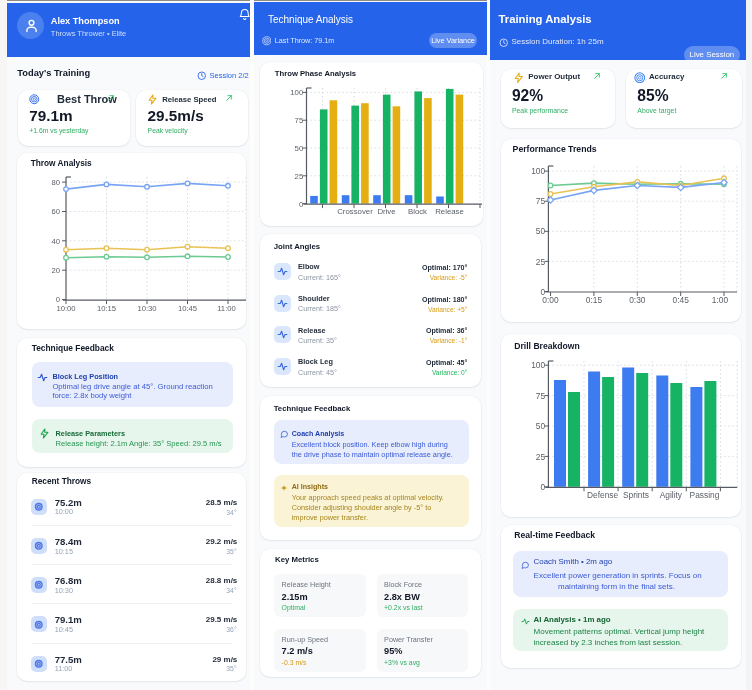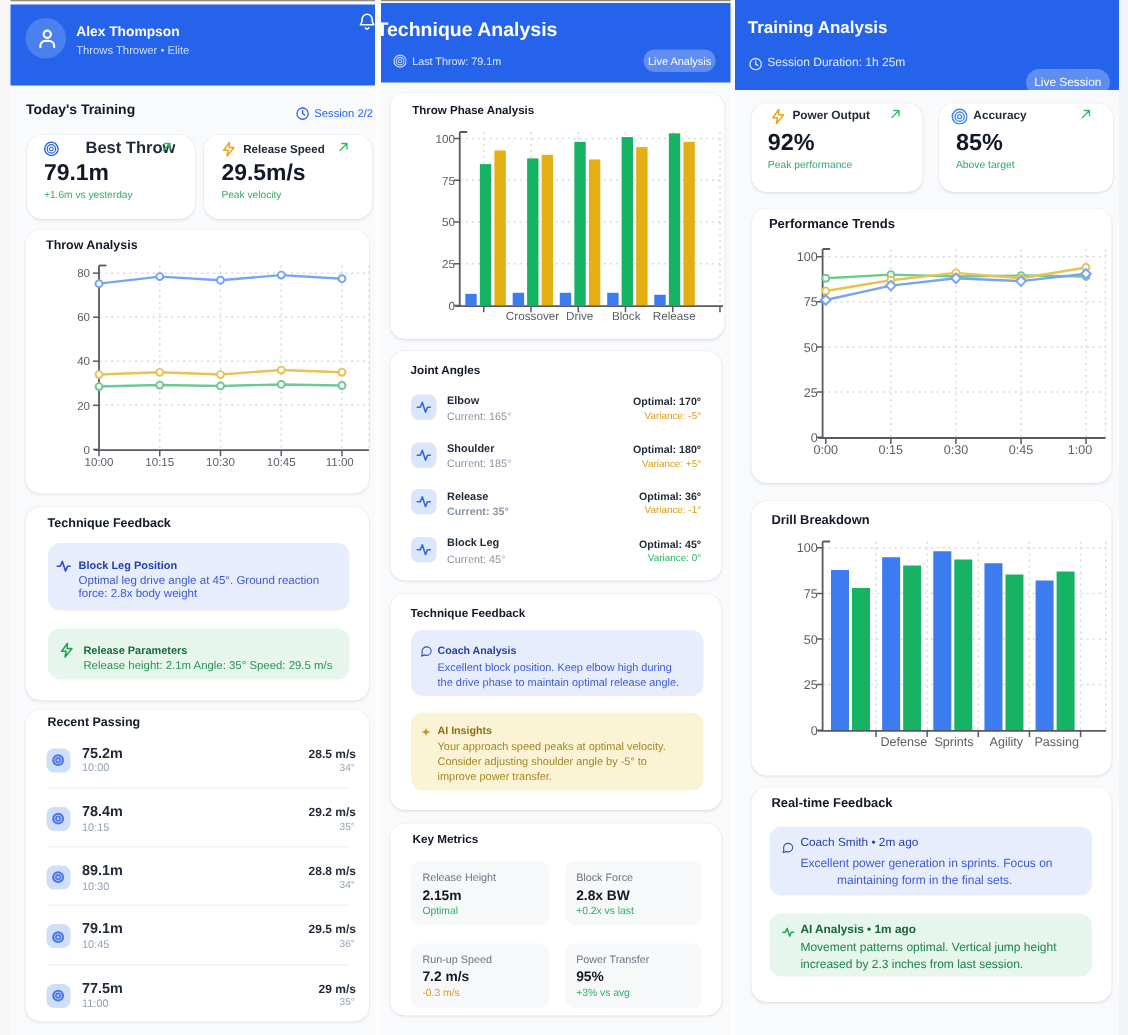--- a/index.html
+++ b/index.html
@@ -117,21 +117,21 @@
 <div style="position:absolute;font-size:7.3px;color:#1e3fae;line-height:9.3px;white-space:nowrap;font-weight:700;left:52.4px;top:371.8px;">Block Leg Position</div>
 <div style="position:absolute;font-size:7.7px;color:#3b5bd6;line-height:9.7px;white-space:nowrap;left:52.4px;top:381.6px;">Optimal leg drive angle at 45°. Ground reaction</div>
 <div style="position:absolute;font-size:7.7px;color:#3b5bd6;line-height:9.7px;white-space:nowrap;left:52.4px;top:391.2px;">force: 2.8x body weight</div>
 <div class="box" style="left:31.7px;top:419px;width:201.7px;height:34px;background:#e7f6ec"></div>
 <svg style="position:absolute;left:39px;top:427.5px" width="11" height="11" viewBox="0 0 24 24">
     <path d="M13 2 L4.5 13.5 H11 L9.5 22 L19.5 9.5 H12.5 Z" fill="none" stroke="#16a34a" stroke-width="2.2" stroke-linejoin="round"></path>
   </svg>
 <div style="position:absolute;font-size:7.3px;color:#176b38;line-height:9.3px;white-space:nowrap;font-weight:700;left:55.6px;top:428.6px;">Release Parameters</div>
 <div style="position:absolute;font-size:7.6px;color:#259552;line-height:9.6px;white-space:nowrap;left:55.6px;top:438.8px;">Release height: 2.1m Angle: 35° Speed: 29.5 m/s</div>
 <div class="card" style="left:17px;top:472.5px;width:228.5px;height:208.8px"></div>
-<div style="position:absolute;font-size:8.3px;color:#111827;line-height:10.3px;white-space:nowrap;font-weight:700;left:31.7px;top:475.7px;">Recent Passing</div>
+<div style="position:absolute;font-size:8.3px;color:#111827;line-height:10.3px;white-space:nowrap;font-weight:700;left:31.7px;top:475.7px;">Recent Throws</div>
 <div style="position:absolute;left:30.5px;top:498.7px;width:16px;height:16px;border-radius:5px;background:#cfdffa"></div>
 <svg style="position:absolute;left:33.8px;top:502.0px" width="9.5" height="9.5" viewBox="0 0 24 24">
     <circle cx="12" cy="12" r="10" fill="#4c74e6"></circle>
     <circle cx="12" cy="12" r="6" fill="none" stroke="#b8cbf7" stroke-width="1.6"></circle>
     <circle cx="12" cy="12" r="2.2" fill="#b8cbf7"></circle>
   </svg>
 <div style="position:absolute;font-size:9.6px;color:#1f2937;line-height:11.6px;white-space:nowrap;font-weight:700;left:54.7px;top:496.8px;">75.2m</div>
 <div style="position:absolute;font-size:7.3px;color:#94a3b8;line-height:9.3px;white-space:nowrap;left:54.7px;top:507.3px;">10:00</div>
 <div style="position:absolute;font-size:8.0px;color:#1f2937;line-height:10.0px;white-space:nowrap;font-weight:700;right:514.7px;top:497.8px;">28.5 m/s</div>
 <div style="position:absolute;font-size:6.8px;color:#94a3b8;line-height:8.8px;white-space:nowrap;right:515.4px;top:508.5px;">34°</div>
@@ -146,21 +146,21 @@
 <div style="position:absolute;font-size:7.3px;color:#94a3b8;line-height:9.3px;white-space:nowrap;left:54.7px;top:546.5px;">10:15</div>
 <div style="position:absolute;font-size:8.0px;color:#1f2937;line-height:10.0px;white-space:nowrap;font-weight:700;right:514.7px;top:537.0px;">29.2 m/s</div>
 <div style="position:absolute;font-size:6.8px;color:#94a3b8;line-height:8.8px;white-space:nowrap;right:515.4px;top:547.7px;">35°</div>
 <div style="position:absolute;left:31.7px;top:564.2px;width:200px;height:1px;background:#eef1f5"></div>
 <div style="position:absolute;left:30.5px;top:577.1px;width:16px;height:16px;border-radius:5px;background:#cfdffa"></div>
 <svg style="position:absolute;left:33.8px;top:580.4px" width="9.5" height="9.5" viewBox="0 0 24 24">
     <circle cx="12" cy="12" r="10" fill="#4c74e6"></circle>
     <circle cx="12" cy="12" r="6" fill="none" stroke="#b8cbf7" stroke-width="1.6"></circle>
     <circle cx="12" cy="12" r="2.2" fill="#b8cbf7"></circle>
   </svg>
-<div style="position:absolute;font-size:9.6px;color:#1f2937;line-height:11.6px;white-space:nowrap;font-weight:700;left:54.7px;top:575.1999999999999px;">89.1m</div>
+<div style="position:absolute;font-size:9.6px;color:#1f2937;line-height:11.6px;white-space:nowrap;font-weight:700;left:54.7px;top:575.1999999999999px;">76.8m</div>
 <div style="position:absolute;font-size:7.3px;color:#94a3b8;line-height:9.3px;white-space:nowrap;left:54.7px;top:585.6999999999999px;">10:30</div>
 <div style="position:absolute;font-size:8.0px;color:#1f2937;line-height:10.0px;white-space:nowrap;font-weight:700;right:514.7px;top:576.1999999999999px;">28.8 m/s</div>
 <div style="position:absolute;font-size:6.8px;color:#94a3b8;line-height:8.8px;white-space:nowrap;right:515.4px;top:586.9px;">34°</div>
 <div style="position:absolute;left:31.7px;top:603.4px;width:200px;height:1px;background:#eef1f5"></div>
 <div style="position:absolute;left:30.5px;top:616.3px;width:16px;height:16px;border-radius:5px;background:#cfdffa"></div>
 <svg style="position:absolute;left:33.8px;top:619.6px" width="9.5" height="9.5" viewBox="0 0 24 24">
     <circle cx="12" cy="12" r="10" fill="#4c74e6"></circle>
     <circle cx="12" cy="12" r="6" fill="none" stroke="#b8cbf7" stroke-width="1.6"></circle>
     <circle cx="12" cy="12" r="2.2" fill="#b8cbf7"></circle>
   </svg>
@@ -174,28 +174,28 @@
     <circle cx="12" cy="12" r="10" fill="#4c74e6"></circle>
     <circle cx="12" cy="12" r="6" fill="none" stroke="#b8cbf7" stroke-width="1.6"></circle>
     <circle cx="12" cy="12" r="2.2" fill="#b8cbf7"></circle>
   </svg>
 <div style="position:absolute;font-size:9.6px;color:#1f2937;line-height:11.6px;white-space:nowrap;font-weight:700;left:54.7px;top:653.5999999999999px;">77.5m</div>
 <div style="position:absolute;font-size:7.3px;color:#94a3b8;line-height:9.3px;white-space:nowrap;left:54.7px;top:664.0999999999999px;">11:00</div>
 <div style="position:absolute;font-size:8.0px;color:#1f2937;line-height:10.0px;white-space:nowrap;font-weight:700;right:514.7px;top:654.5999999999999px;">29 m/s</div>
 <div style="position:absolute;font-size:6.8px;color:#94a3b8;line-height:8.8px;white-space:nowrap;right:515.4px;top:665.3px;">35°</div>
 <div class="panel" style="left:253.5px;top:1.2px;width:233.5px;height:688.8px"></div>
 <div class="hdr" style="left:253.5px;top:2px;width:233.5px;height:52.5px"></div>
-<div style="position:absolute;font-size:13px;color:#fff;line-height:12.0px;white-space:nowrap;font-weight:700;left:251px;top:14.3px;">Technique Analysis</div>
+<div style="position:absolute;font-size:10.0px;color:#fff;line-height:12.0px;white-space:nowrap;font-weight:400;left:268px;top:14.3px;">Technique Analysis</div>
 <svg style="position:absolute;left:261.5px;top:36px" width="9.5" height="9.5" viewBox="0 0 24 24">
     <circle cx="12" cy="12" r="10.2" fill="none" stroke="#c9d8f9" stroke-width="2.1"></circle>
     <circle cx="12" cy="12" r="6.4" fill="none" stroke="#c9d8f9" stroke-width="1.9"></circle>
     <circle cx="12" cy="12" r="2.8" fill="none" stroke="#c9d8f9" stroke-width="1.7"></circle>
   </svg>
 <div style="position:absolute;font-size:7.2px;color:#e0e9fc;line-height:9.2px;white-space:nowrap;left:274.8px;top:36.3px;">Last Throw: 79.1m</div>
-<div class="pill" style="left:428.7px;top:32.6px;width:48.7px;height:15.8px;font-size:7.3px;line-height:15.8px;white-space:nowrap">Live Analysis</div>
+<div class="pill" style="left:428.7px;top:32.6px;width:48.7px;height:15.8px;font-size:7.3px;line-height:15.8px;white-space:nowrap">Live Variance</div>
 <div class="card" style="left:260px;top:62.3px;width:222.5px;height:163.6px"></div>
 <div style="position:absolute;font-size:7.7px;color:#111827;line-height:9.7px;white-space:nowrap;font-weight:700;left:274.8px;top:68.5px;">Throw Phase Analysis</div>
 <svg style="position:absolute;left:285px;top:84px" width="200" height="136" viewBox="285 84 200 136">
     <line x1="306.5" y1="175.8" x2="482.0" y2="175.8" stroke="#d9dce1" stroke-width="1" stroke-dasharray="1.5 2.5"></line>
     <line x1="306.5" y1="148.0" x2="482.0" y2="148.0" stroke="#d9dce1" stroke-width="1" stroke-dasharray="1.5 2.5"></line>
     <line x1="306.5" y1="120.2" x2="482.0" y2="120.2" stroke="#d9dce1" stroke-width="1" stroke-dasharray="1.5 2.5"></line>
     <line x1="306.5" y1="92.4" x2="482.0" y2="92.4" stroke="#d9dce1" stroke-width="1" stroke-dasharray="1.5 2.5"></line>
     <line x1="322.5" y1="88.0" x2="322.5" y2="203.6" stroke="#d9dce1" stroke-width="1" stroke-dasharray="1.5 2.5"></line>
     <line x1="354.0" y1="88.0" x2="354.0" y2="203.6" stroke="#d9dce1" stroke-width="1" stroke-dasharray="1.5 2.5"></line>
     <line x1="385.5" y1="88.0" x2="385.5" y2="203.6" stroke="#d9dce1" stroke-width="1" stroke-dasharray="1.5 2.5"></line>
@@ -257,21 +257,21 @@
   </svg>
 <div style="position:absolute;font-size:7.3px;color:#1f2937;line-height:9.3px;white-space:nowrap;font-weight:700;left:298px;top:293.8px;">Shoulder</div>
 <div style="position:absolute;font-size:7.2px;color:#8b95a3;line-height:9.2px;white-space:nowrap;left:298px;top:304.3px;">Current: 185°</div>
 <div style="position:absolute;font-size:7.1px;color:#1f2937;line-height:9.1px;white-space:nowrap;font-weight:700;right:284.6px;top:295.59999999999997px;">Optimal: 180°</div>
 <div style="position:absolute;font-size:6.6px;color:#d99b13;line-height:8.6px;white-space:nowrap;right:284.6px;top:305.7px;">Variance: +5°</div>
 <div style="position:absolute;left:273.7px;top:326.4px;width:17px;height:17px;border-radius:5px;background:#d9e6fb"></div>
 <svg style="position:absolute;left:276.7px;top:329.4px" width="11" height="11" viewBox="0 0 24 24">
     <path d="M2.5 12 H7 L10 5 L14.5 19 L17.5 12 H21.5" fill="none" stroke="#3569e0" stroke-width="2.4" stroke-linecap="round" stroke-linejoin="round"></path>
   </svg>
 <div style="position:absolute;font-size:7.3px;color:#1f2937;line-height:9.3px;white-space:nowrap;font-weight:700;left:298px;top:325.5px;">Release</div>
-<div style="position:absolute;font-size:7.2px;color:#8b95a3;line-height:9.2px;white-space:nowrap;left:298px;top:336.0px;font-weight:bold;">Current: 35°</div>
+<div style="position:absolute;font-size:7.2px;color:#8b95a3;line-height:9.2px;white-space:nowrap;left:298px;top:336.0px;">Current: 35°</div>
 <div style="position:absolute;font-size:7.1px;color:#1f2937;line-height:9.1px;white-space:nowrap;font-weight:700;right:284.6px;top:327.29999999999995px;">Optimal: 36°</div>
 <div style="position:absolute;font-size:6.6px;color:#d99b13;line-height:8.6px;white-space:nowrap;right:284.6px;top:337.4px;">Variance: -1°</div>
 <div style="position:absolute;left:273.7px;top:358.1px;width:17px;height:17px;border-radius:5px;background:#d9e6fb"></div>
 <svg style="position:absolute;left:276.7px;top:361.1px" width="11" height="11" viewBox="0 0 24 24">
     <path d="M2.5 12 H7 L10 5 L14.5 19 L17.5 12 H21.5" fill="none" stroke="#3569e0" stroke-width="2.4" stroke-linecap="round" stroke-linejoin="round"></path>
   </svg>
 <div style="position:absolute;font-size:7.3px;color:#1f2937;line-height:9.3px;white-space:nowrap;font-weight:700;left:298px;top:357.20000000000005px;">Block Leg</div>
 <div style="position:absolute;font-size:7.2px;color:#8b95a3;line-height:9.2px;white-space:nowrap;left:298px;top:367.70000000000005px;">Current: 45°</div>
 <div style="position:absolute;font-size:7.1px;color:#1f2937;line-height:9.1px;white-space:nowrap;font-weight:700;right:284.6px;top:359.0px;">Optimal: 45°</div>
 <div style="position:absolute;font-size:6.6px;color:#22b95e;line-height:8.6px;white-space:nowrap;right:284.6px;top:369.1px;">Variance: 0°</div>

